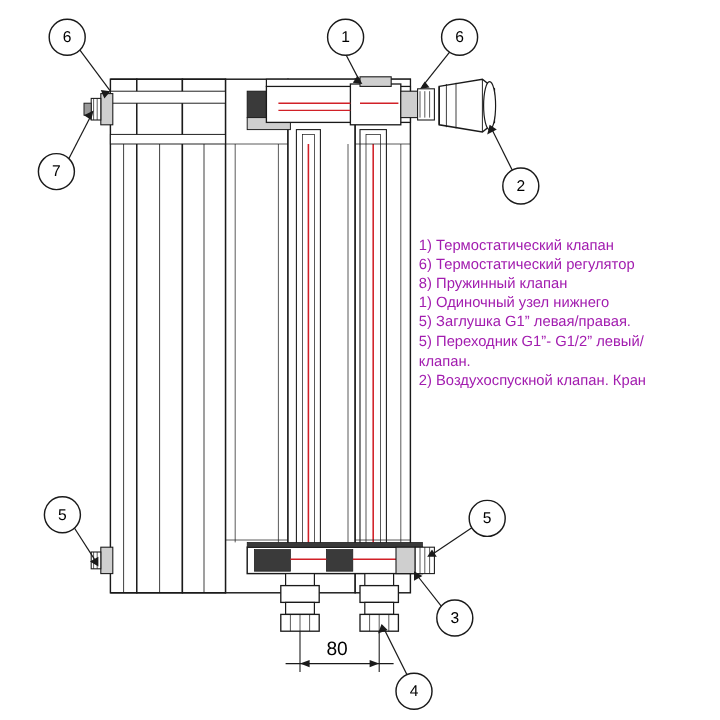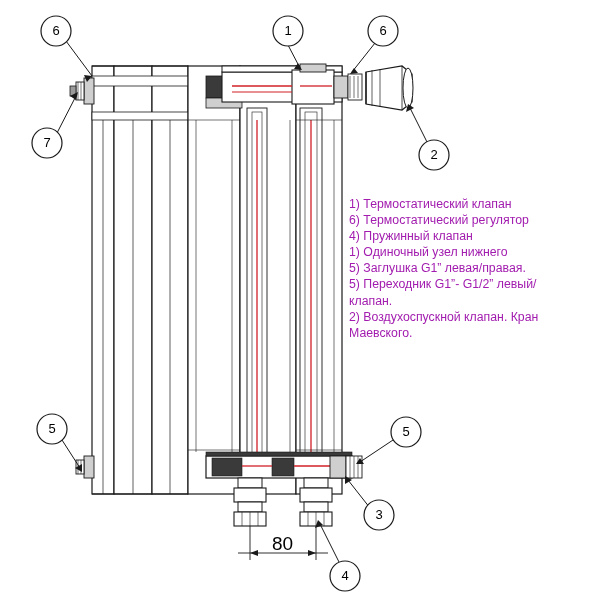--- a/index.html
+++ b/index.html
@@ -40,21 +40,21 @@
   }
   .callout-label {
     position: absolute;
     font-size: 13px;
     text-align: center;
     color: #000;
     pointer-events: none;
   }
   .dim-label {
     position: absolute;
-    font-size: 19px;
+    font-size: 16px;
     color: #000;
   }
 </style>
 </head>
 <body>
 
 <div id="stage">
 
   <svg id="diagram-svg" viewBox="0 0 600 600" xmlns="http://www.w3.org/2000/svg">
 
@@ -241,22 +241,21 @@
   <div class="callout-label" style="left:42px;  top:421px; width:20px;">5</div>
   <div class="callout-label" style="left:396px; top:424px; width:20px;">5</div>
   <div class="callout-label" style="left:369px; top:507px; width:20px;">3</div>
   <div class="callout-label" style="left:335px; top:568px; width:20px;">4</div>
 
   <div class="dim-label" style="left:272px; top:533px;">80</div>
 
   <div class="legend-box">
     <div class="legend-line">1) Термостатический клапан</div>
     <div class="legend-line">6) Термостатический регулятор</div>
-    <div class="legend-line">4) Пружинный клапан</div>
+    <div class="legend-line">8) Пружинный клапан</div>
     <div class="legend-line">1) Одиночный узел нижнего</div>
     <div class="legend-line">5) Заглушка G1” левая/правая.</div>
     <div class="legend-line">5) Переходник G1”- G1/2” левый/</div>
     <div class="legend-line">клапан.</div>
     <div class="legend-line">2) Воздухоспускной клапан. Кран</div>
-    <div class="legend-line">Маевского.</div>
   </div>
 
 </div>
 
 </body></html>

